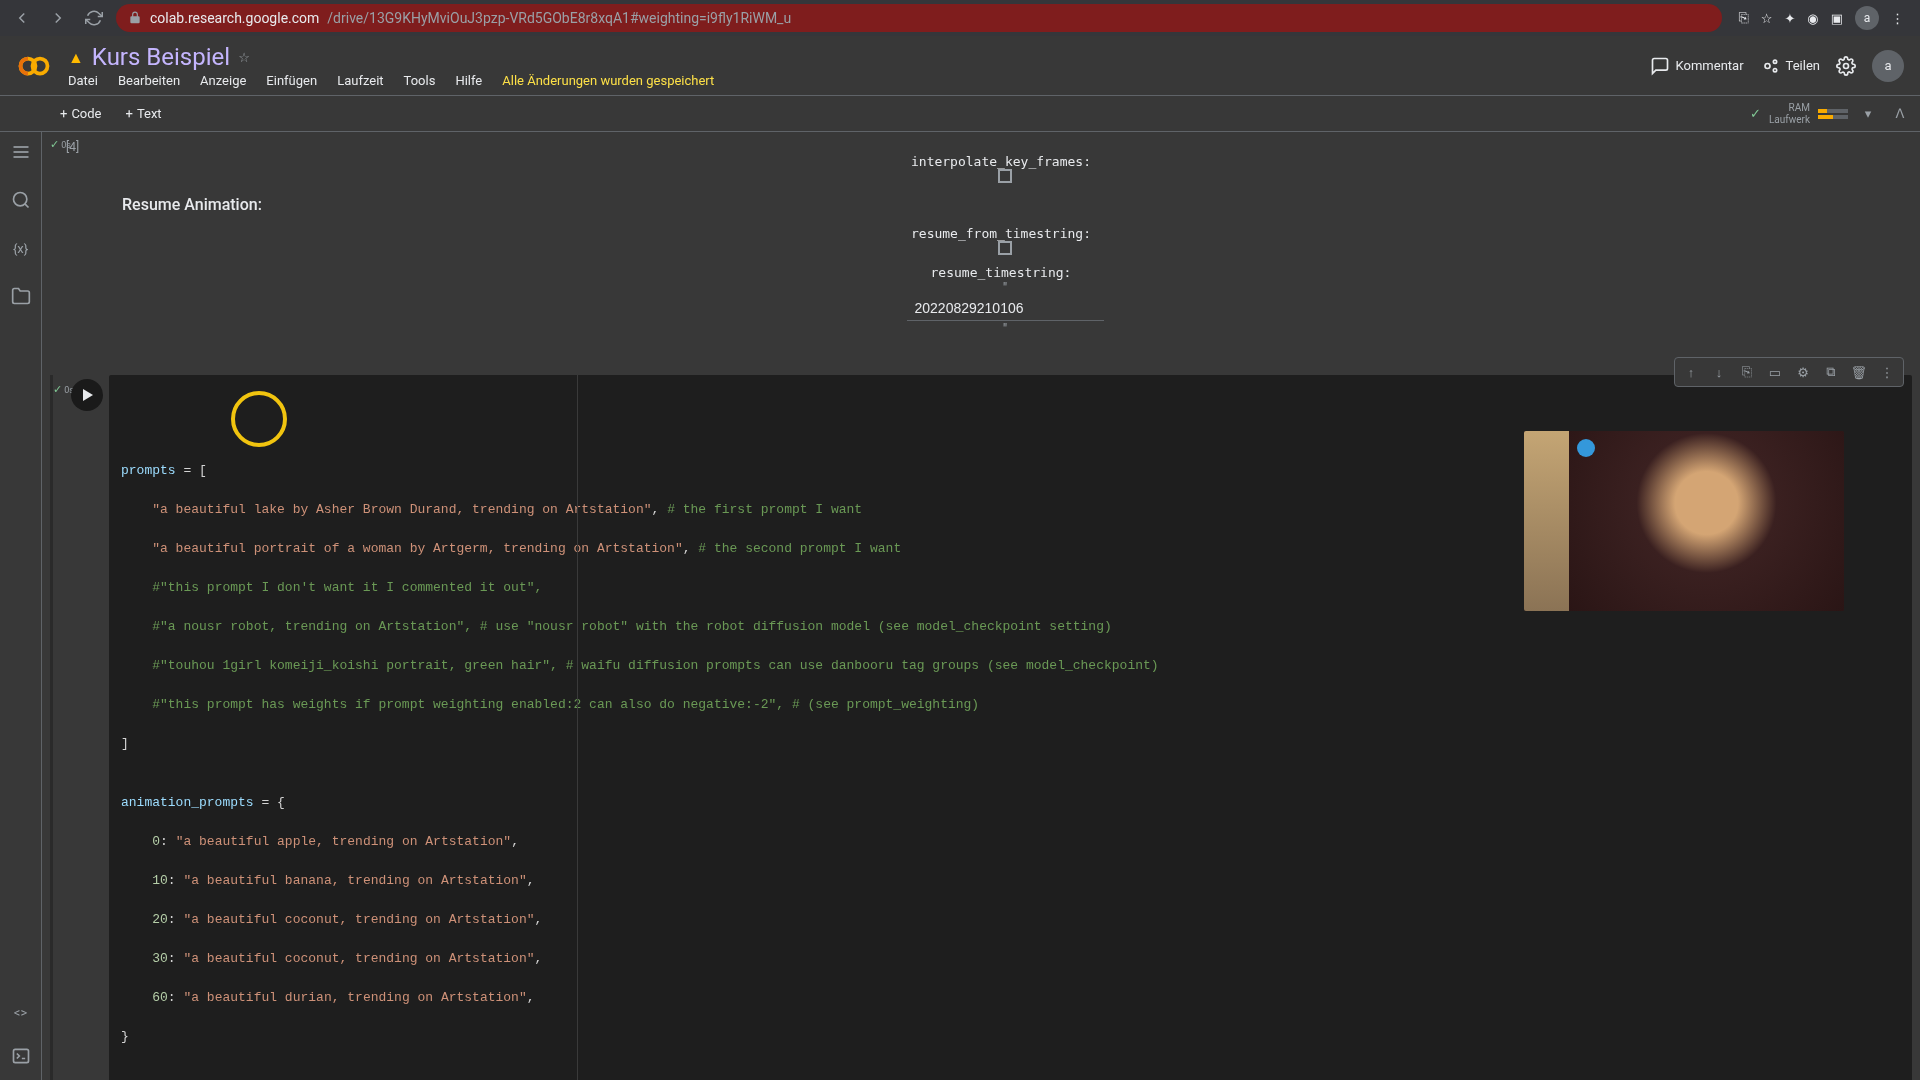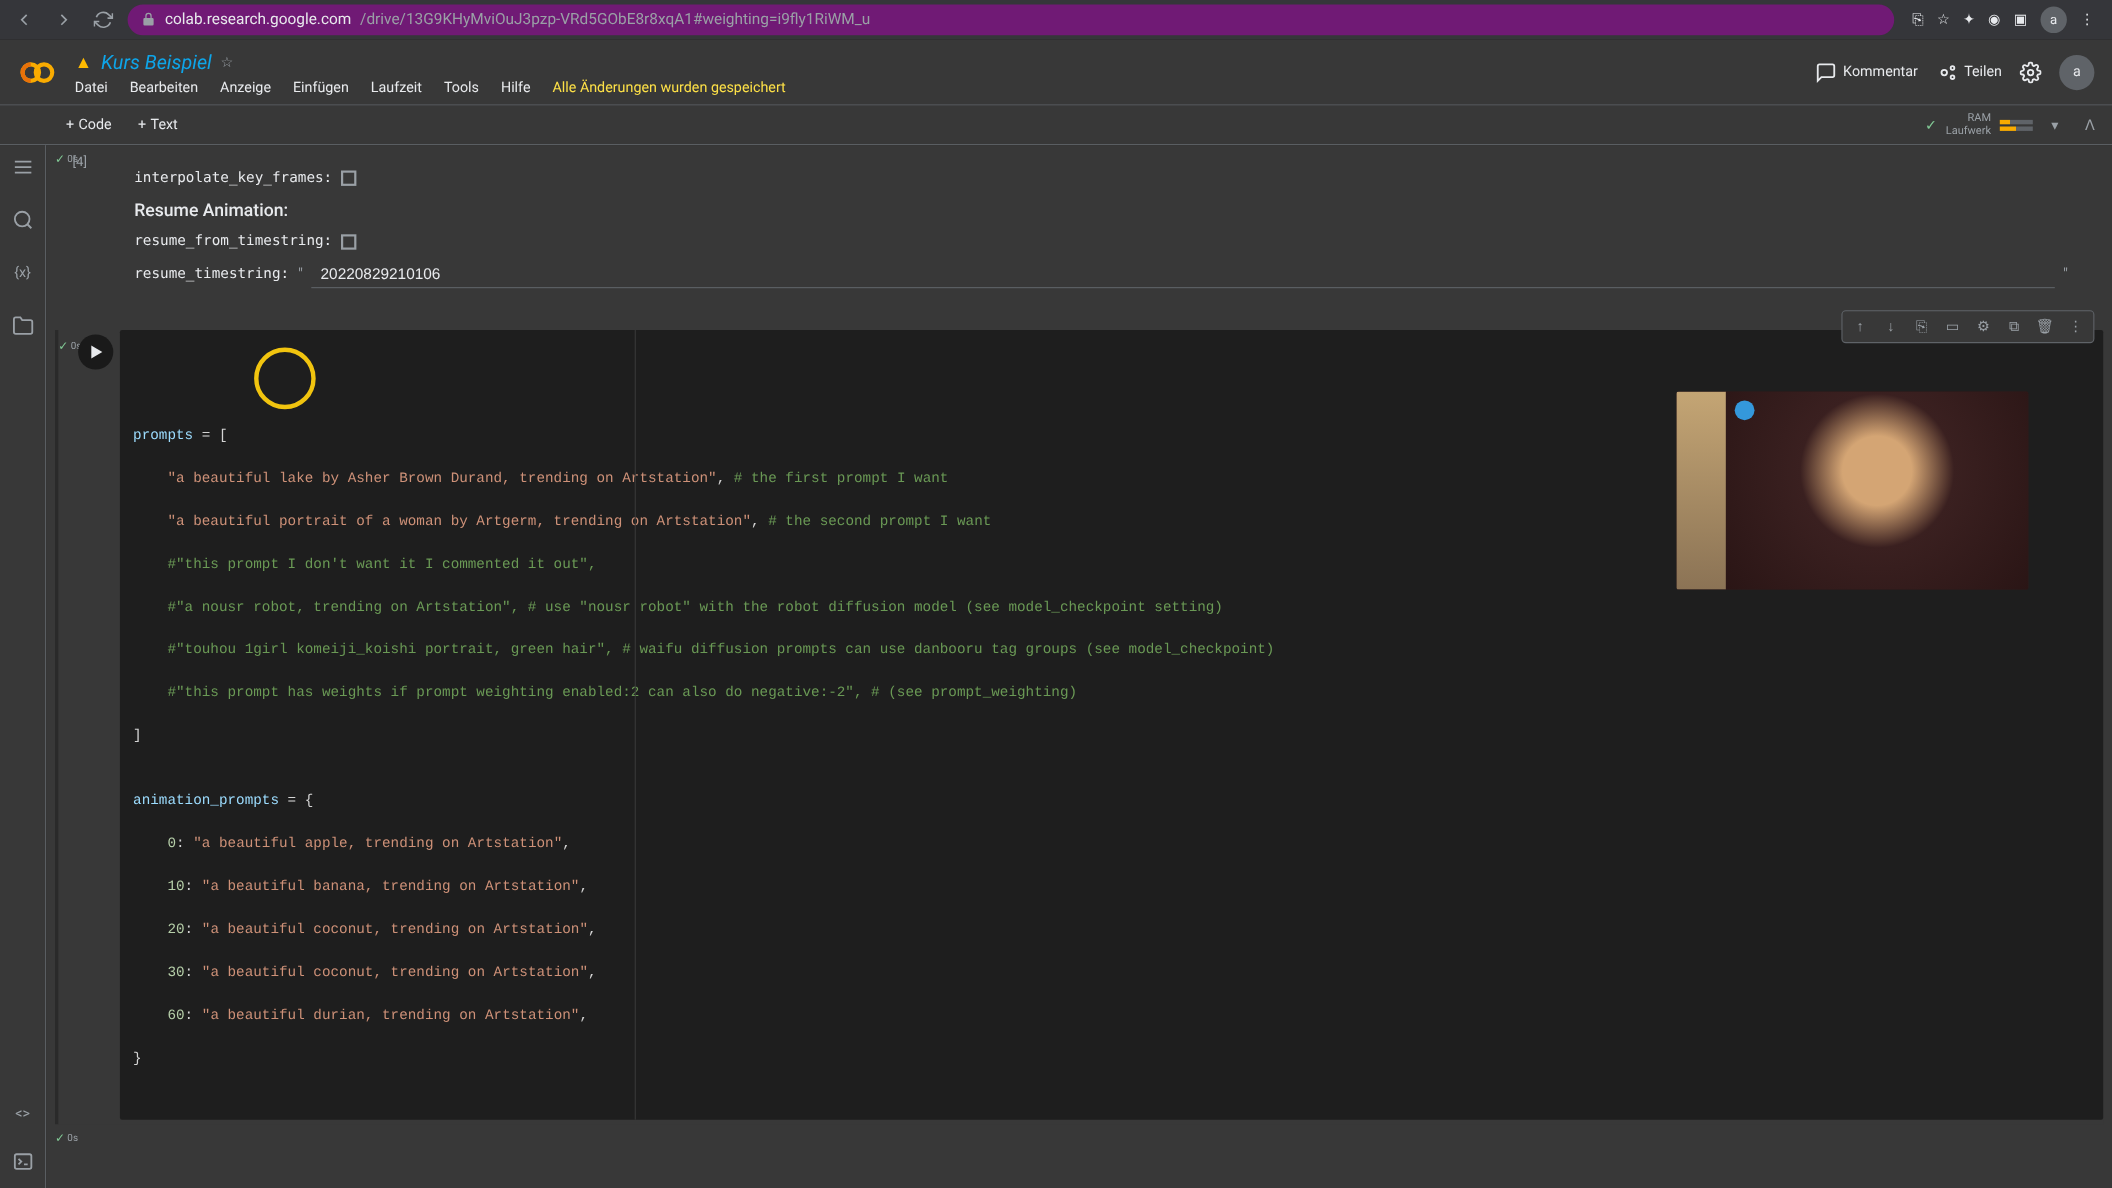--- a/index.html
+++ b/index.html
@@ -1,33 +1,33 @@
 <!DOCTYPE html>
 <html><head>
 <meta charset="utf-8">
 <style>
 * { margin: 0; padding: 0; box-sizing: border-box; }
 body { font-family: Roboto, Arial, sans-serif; background: #1e1e1e; color: #e8eaed; font-size: 13px; overflow: hidden; width: 1920px; height: 1080px; }
 
 
 .browser-bar { height: 36px; background: #35363a; display: flex; align-items: center; padding: 0 8px; gap: 8px; }
 .nav-btn { width: 28px; height: 28px; display: flex; align-items: center; justify-content: center; color: #9aa0a6; cursor: pointer; border-radius: 50%; }
-.url-bar { flex: 1; background: #701a75; border-radius: 16px; height: 28px; display: flex; align-items: center; padding: 0 12px; color: #e8eaed; gap: 8px; }
+.url-bar { flex: 1; background: #7f1d1d; border-radius: 16px; height: 28px; display: flex; align-items: center; padding: 0 12px; color: #e8eaed; gap: 8px; }
 .url-text { color: #e8eaed; font-size: 14px; }
 .url-secure { color: #9aa0a6; }
 .chrome-icons { display: flex; gap: 12px; align-items: center; padding: 0 8px; }
 .chrome-icon { color: #e8eaed; cursor: pointer; }
 
 
 .colab-header { height: 60px; background: #383838; display: flex; align-items: center; padding: 0 16px; border-bottom: 1px solid #5f6368; }
 .colab-logo { width: 36px; height: 36px; margin-right: 16px; }
 .doc-info { flex: 1; }
 .doc-title-row { display: flex; align-items: center; gap: 8px; height: 28px; }
 .drive-icon { color: #ffba00; font-size: 16px; }
-.doc-title { font-size: 18px; color: #0ea5e9; font-style: italic; }
+.doc-title { font-size: 24px; color: #c4b5fd; }
 .star-icon { color: #9aa0a6; cursor: pointer; }
 .menu-row { display: flex; gap: 20px; font-size: 13px; color: #e8eaed; margin-top: 2px; }
 .menu-item { cursor: pointer; }
 .save-status { color: #fde047; cursor: pointer; }
 .header-actions { display: flex; align-items: center; gap: 16px; }
 .action-btn { display: flex; align-items: center; gap: 6px; cursor: pointer; color: #e8eaed; }
 .avatar { width: 32px; height: 32px; border-radius: 50%; background: #5f6368; display: flex; align-items: center; justify-content: center; }
 
 
 .toolbar { height: 36px; background: #383838; display: flex; align-items: center; padding: 0 48px; border-bottom: 1px solid #5f6368; position: relative; }
@@ -40,21 +40,21 @@
 .sidebar-icon { color: #9aa0a6; cursor: pointer; width: 24px; height: 24px; display: flex; align-items: center; justify-content: center; }
 .sidebar-bottom { margin-top: auto; margin-bottom: 12px; display: flex; flex-direction: column; gap: 20px; }
 
 
 .main-area { position: absolute; left: 42px; top: 132px; right: 0; bottom: 0; overflow-y: auto; background: #383838; padding: 0 8px; }
 
 
 .form-cell { margin: 4px 0; padding: 8px 16px 8px 56px; position: relative; }
 .cell-marker { position: absolute; left: 16px; top: 4px; color: #9aa0a6; font-size: 12px; }
 .cell-exec { position: absolute; left: 0; top: 2px; display: flex; align-items: center; color: #9aa0a6; font-size: 11px; gap:2px; }
-.form-row { display: flex; align-items: center; margin: 10px 0; padding: 0 16px; }
+.form-row { display: flex; align-items: center; margin: 10px 0; padding: 0 16px; flex-direction: column; }
 .form-label { font-family: monospace; font-size: 13px; color: #e8eaed; min-width: 180px; }
 .form-checkbox { width: 14px; height: 14px; border: 2px solid #9aa0a6; cursor: pointer; margin-left: 8px; }
 .form-input { flex: 1; background: transparent; border: none; border-bottom: 1px solid #5f6368; color: #e8eaed; font-size: 14px; padding: 4px 8px; margin-left: 8px; }
 .quote-prefix { color: #9aa0a6; font-size: 14px; margin-left: 8px; }
 .section-header { font-size: 16px; font-weight: 500; color: #e8eaed; margin: 12px 16px; }
 .code-link { color: #8ab4f8; cursor: pointer; padding: 8px 16px; font-size: 13px; }
 
 
 .code-cell { margin: 4px 0; position: relative; background: #383838; }
 .code-cell.active { border-left: 3px solid #2a2a2a; }

